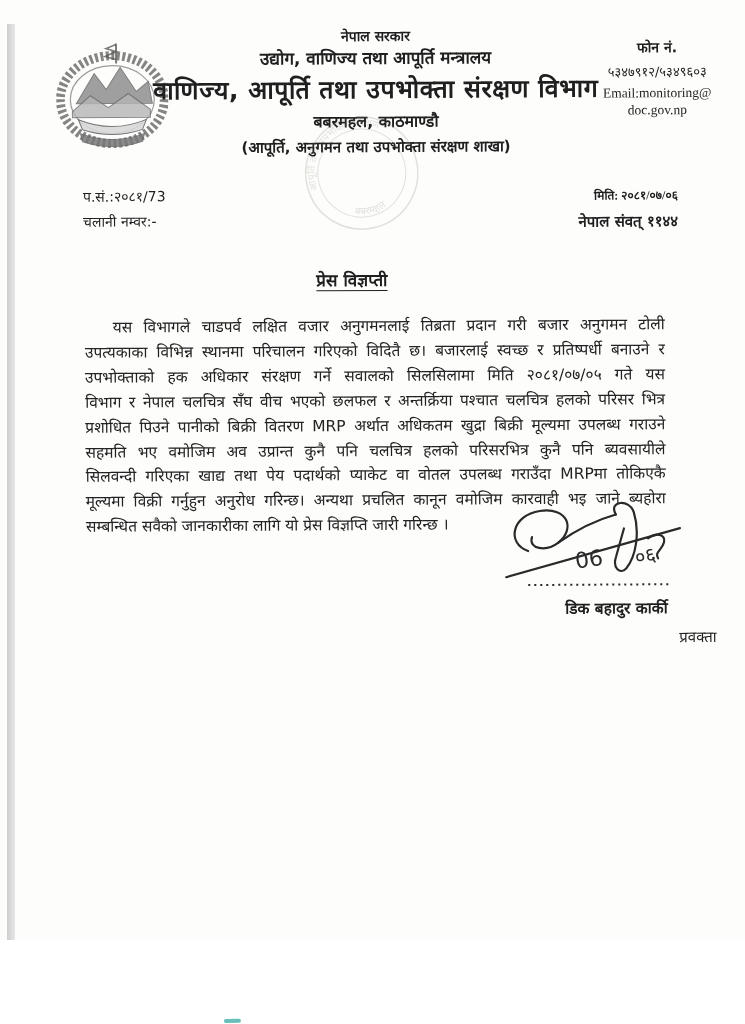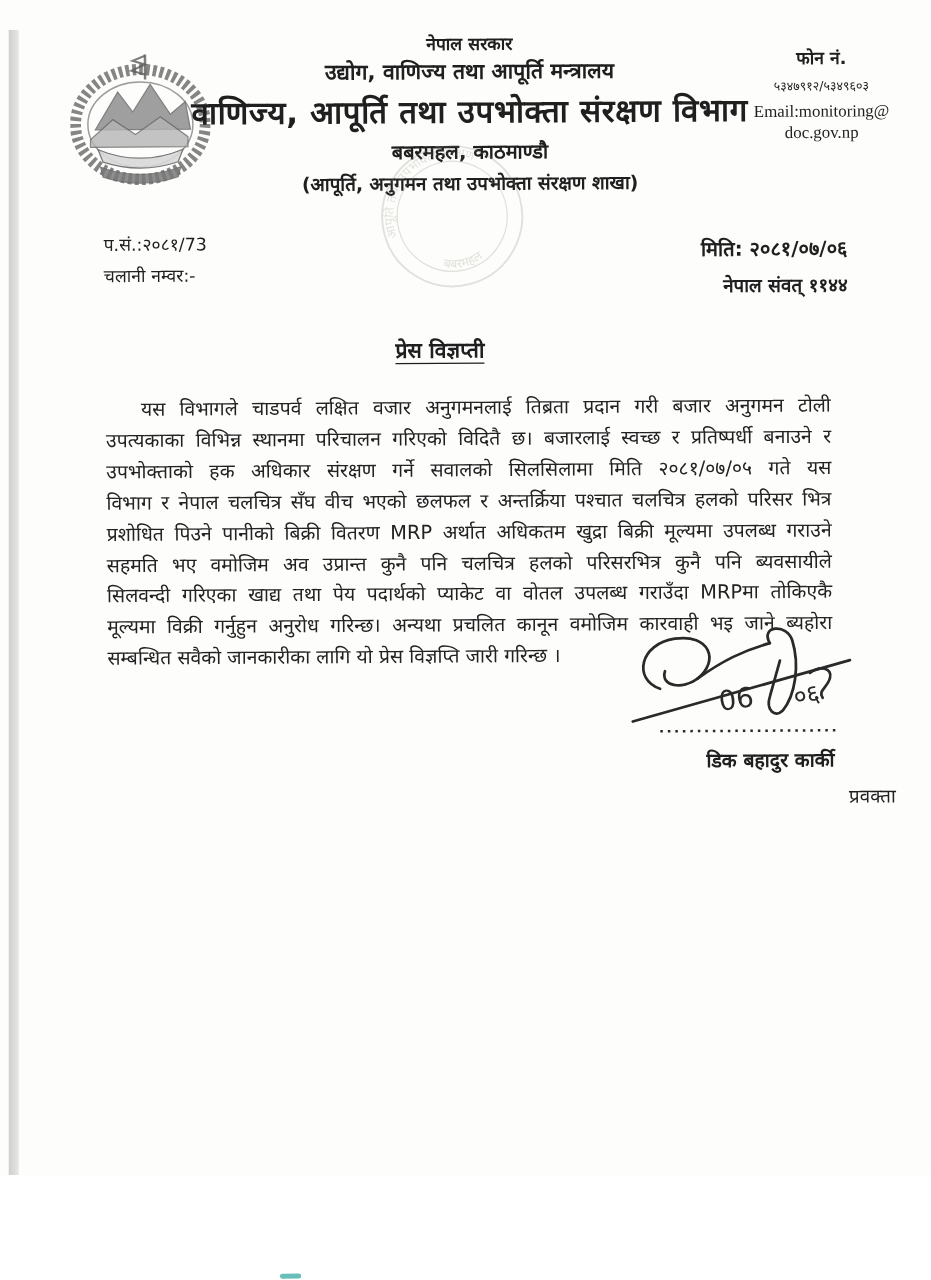--- a/index.html
+++ b/index.html
@@ -40,41 +40,41 @@
   .h-ministry  { font-size: 17px; font-weight: 700; margin-top: 5px; }
   .h-dept      { font-size: 25px; font-weight: 700; margin-top: 7px; letter-spacing: .5px; }
   .h-address   { font-size: 16px; font-weight: 700; margin-top: 9px; }
   .h-section   { font-size: 15px; font-weight: 600; margin-top: 7px; }
 
   .head-right {
     position: absolute; right: 16px; top: 40px; width: 140px;
     text-align: center; line-height: 1.35;
   }
   .c-phone-label { font-size: 14px; font-weight: 700; }
-  .c-phone      { font-size: 10px; margin-top: 6px; }
+  .c-phone      { font-size: 13px; margin-top: 6px; }
   .c-email      { font-family: "Liberation Serif", serif; font-size: 13.5px; margin-top: 5px; line-height: 1.2; }
 
   
   .stamp {
     position: absolute; left: 298px; top: 108px;
     width: 130px; height: 130px;
     opacity: .22; pointer-events: none;
     transform: rotate(-14deg);
   }
 
   
   .ref-left {
     position: absolute; left: 84px; top: 183px;
     font-size: 14px; line-height: 1.75;
   }
   .ref-right {
     position: absolute; right: 66px; top: 188px;
     text-align: right; line-height: 1.6;
   }
-  .r-date   { font-size: 16px; font-weight: 600; }
+  .r-date   { font-size: 12px; font-weight: 600; font-family: Liberation Serif, serif; }
   .r-sambat { font-size: 15px; font-weight: 700; margin-top: 4px; }
 
   
   .title {
     position: absolute; left: 0; right: 40px; top: 268px;
     text-align: center;
     font-size: 17px; font-weight: 600;
     text-decoration: underline;
     text-underline-offset: 4px;
   }

